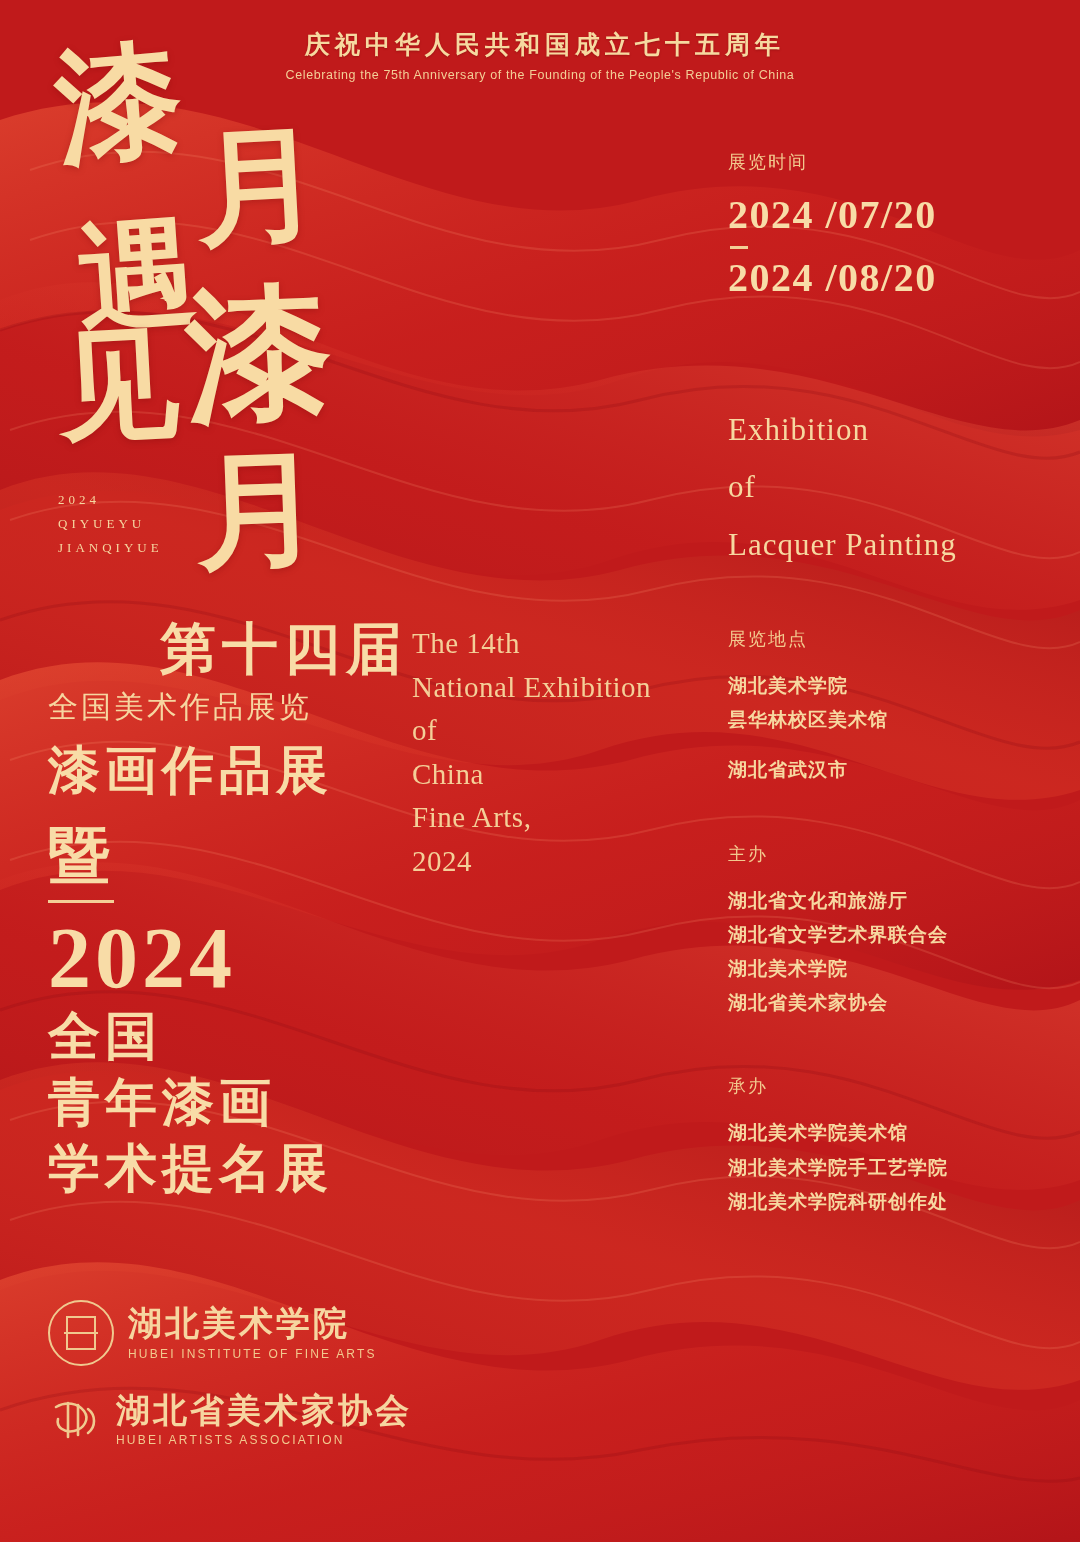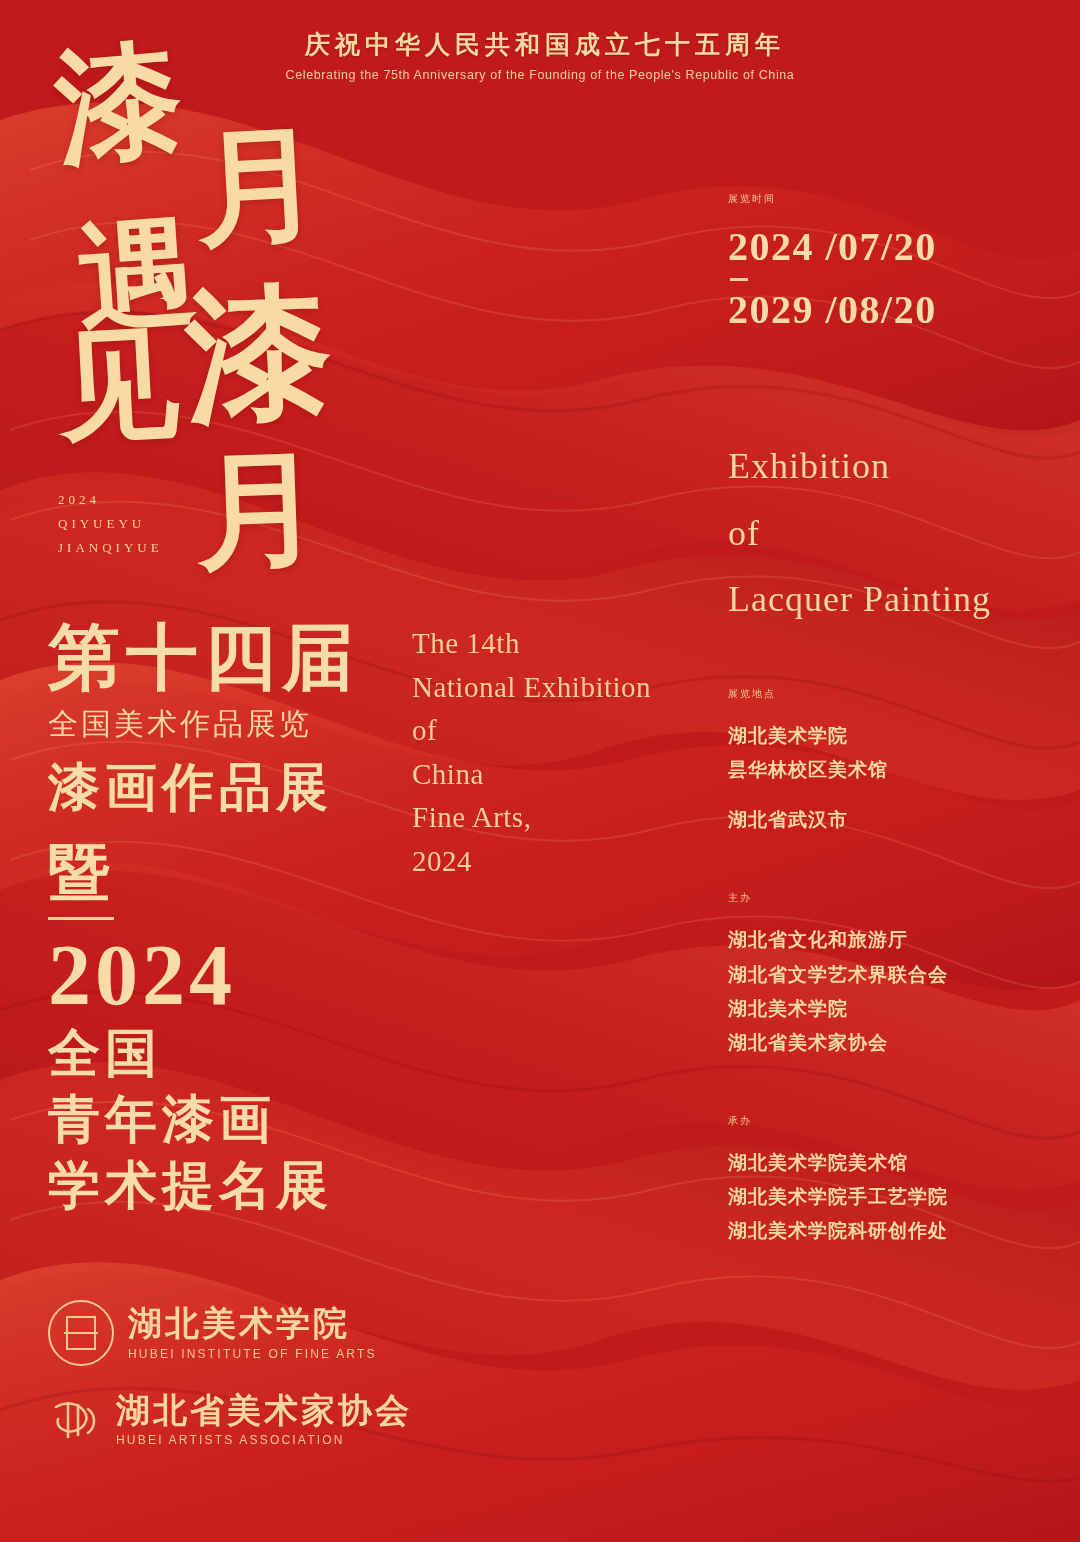--- a/index.html
+++ b/index.html
@@ -92,26 +92,27 @@
   
   .left-title {
     position: absolute;
     left: 48px;
     top: 620px;
     z-index: 6;
     width: 360px;
     color: #f7d8a0;
   }
   .lt-l1 {
-    font-family: Liberation Sans, sans-serif;
-    font-size: 72px;
+    font-family: Liberation Serif, serif;
+    font-size: 56px;
     letter-spacing: 6px;
     font-weight: 700;
     line-height: 1.05;
     color: #f8dca7;
+    text-align: right;
   }
   .lt-l2 {
     font-family: "Liberation Sans", sans-serif;
     font-size: 30px;
     letter-spacing: 3px;
     margin-top: 8px;
     color: #f6d6a0;
   }
   .lt-l3 {
     font-family: "Liberation Serif", serif;
@@ -167,45 +168,44 @@
   
   .right-col {
     position: absolute;
     left: 728px;
     top: 150px;
     width: 320px;
     z-index: 6;
     color: #f6d6a0;
   }
   .rc-label {
-    font-size: 10px;
+    font-size: 18px;
     letter-spacing: 2px;
     color: #f2c98e;
     font-family: Liberation Serif, serif;
     margin-bottom: 14px;
-    margin-top: 42px;
   }
   .rc-dates {
     font-family: "Liberation Serif", serif;
     font-size: 40px;
     font-weight: 700;
     letter-spacing: 1.5px;
     color: #f8dca7;
     line-height: 1.35;
   }
   .rc-dash {
     display: block;
     width: 18px;
     border-top: 3px solid #f3cf97;
     margin: 4px 0 2px 2px;
   }
   .rc-exh {
     margin-top: 96px;
     font-family: "Liberation Serif", serif;
-    font-size: 36px;
+    font-size: 31px;
     letter-spacing: 1px;
     line-height: 1.85;
     color: #f7d8a0;
   }
 
   .rc-block { margin-top: 54px; }
   .rc-block .rc-label { margin-bottom: 18px; }
   .rc-line {
     font-family: "Liberation Sans", sans-serif;
     font-size: 19px;
@@ -369,21 +369,21 @@
     <div>Fine Arts,</div>
     <div>2024</div>
   </div>
 
   <div class="right-col">
 
     <div>
       <div class="rc-label">展览时间</div>
       <div class="rc-dates">2024  /07/20</div>
       <span class="rc-dash"></span>
-      <div class="rc-dates">2029  /08/20</div>
+      <div class="rc-dates">2024  /08/20</div>
     </div>
 
     <div class="rc-exh">
       <div>Exhibition</div>
       <div>of</div>
       <div>Lacquer Painting</div>
     </div>
 
     <div class="rc-block">
       <div class="rc-label">展览地点</div>

